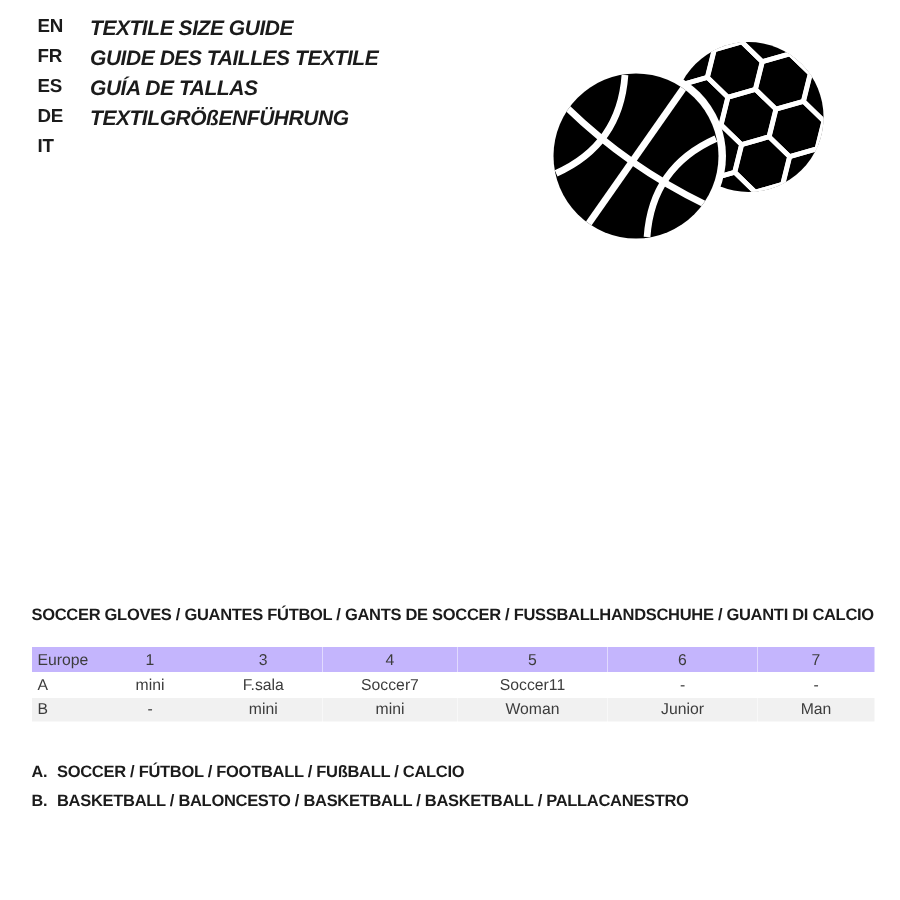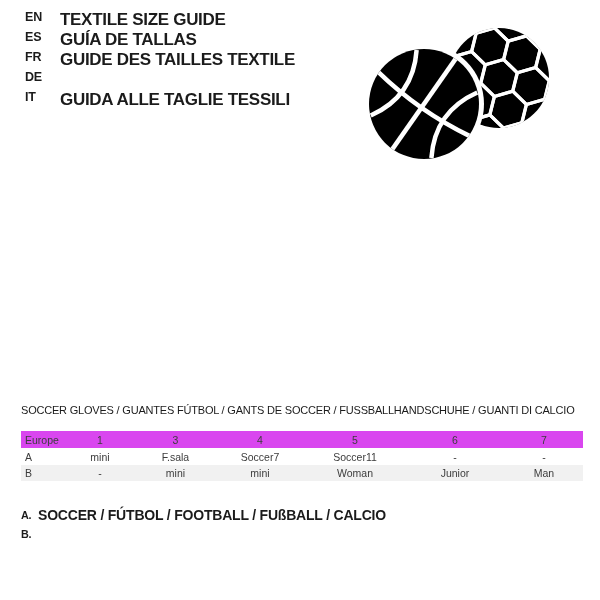--- a/index.html
+++ b/index.html
@@ -9,82 +9,82 @@
     color:#1b1b1b;
   }
 
   
   .lang-list { position:absolute; left:25px; top:10px; }
   .lang-row { display:flex; align-items:flex-start; height:20px; }
   .lang-code {
     width:35px; font-size:12.5px; font-weight:bold; letter-spacing:-0.2px;
   }
   .lang-label {
-    font-size:17px; font-weight:bold; letter-spacing:-0.3px; white-space:nowrap;
+    font-size:14px; font-weight:bold; letter-spacing:-0.3px; white-space:nowrap;font-style:italic;
   }
 
   
   .balls { position:absolute; left:360px; top:10px; }
 
   
   .section-title {
     position:absolute; left:21px; top:404px;
-    font-size:11px; font-weight:normal; letter-spacing:-0.2px; white-space:nowrap;
+    font-size:11px; font-weight:bold; letter-spacing:-0.2px; white-space:nowrap;
   }
   .size-table {
     position:absolute; left:21px; top:431px; width:562px;
     border-collapse:collapse; table-layout:fixed;
     font-size:10.5px; color:#3c3c3c;
   }
   .size-table th, .size-table td {
     height:17px; padding:0; text-align:center; font-weight:normal;
     vertical-align:middle; overflow:hidden; white-space:nowrap;
   }
   .size-table th:first-child, .size-table td:first-child {
     text-align:left; padding-left:4px;
   }
-  .size-table thead tr { background:#d946ef; }
+  .size-table thead tr { background:#c4b5fd; }
   .size-table tbody tr.row-a { background:#ffffff; }
   .size-table tbody tr.row-b { background:#f1f1f1; }
   .size-table tbody tr.row-b td { height:16px; }
 
   
   .notes { position:absolute; left:21px; top:505px; }
   .note-row { display:flex; height:19px; align-items:center; }
   .note-key {
     width:17px; font-size:10.8px; font-weight:bold; letter-spacing:-0.2px;
   }
   .note-text {
-    font-size:14px; font-weight:bold; letter-spacing:-0.2px; white-space:nowrap;
+    font-size:11px; font-weight:bold; letter-spacing:-0.2px; white-space:nowrap;
   }
 </style>
 </head>
 <body>
 
 <div class="canvas">
 
   <div class="lang-list">
     <div class="lang-row">
       <span class="lang-code">EN</span>
       <span class="lang-label">TEXTILE SIZE GUIDE</span>
     </div>
     <div class="lang-row">
+      <span class="lang-code">FR</span>
+      <span class="lang-label">GUIDE DES TAILLES TEXTILE</span>
+    </div>
+    <div class="lang-row">
       <span class="lang-code">ES</span>
       <span class="lang-label">GUÍA DE TALLAS</span>
     </div>
     <div class="lang-row">
-      <span class="lang-code">FR</span>
-      <span class="lang-label">GUIDE DES TAILLES TEXTILE</span>
-    </div>
-    <div class="lang-row">
       <span class="lang-code">DE</span>
+      <span class="lang-label">TEXTILGRÖßENFÜHRUNG</span>
     </div>
     <div class="lang-row">
       <span class="lang-code">IT</span>
-      <span class="lang-label">GUIDA ALLE TAGLIE TESSILI</span>
     </div>
   </div>
 
   <svg class="balls" width="200" height="160" viewBox="0 0 200 160" aria-hidden="true">
     <defs>
       <clipPath id="soccerClip">
           <circle cx="139" cy="68" r="50"></circle>
         </clipPath>
       <clipPath id="bballClip">
           <circle cx="64" cy="94" r="55"></circle>
@@ -179,16 +179,17 @@
     </tbody>
   </table>
 
   <div class="notes">
     <div class="note-row">
       <span class="note-key">A.</span>
       <span class="note-text">SOCCER / FÚTBOL / FOOTBALL / FUßBALL / CALCIO</span>
     </div>
     <div class="note-row">
       <span class="note-key">B.</span>
+      <span class="note-text">BASKETBALL / BALONCESTO / BASKETBALL / BASKETBALL / PALLACANESTRO</span>
     </div>
   </div>
 
 </div>
 
 </body></html>

